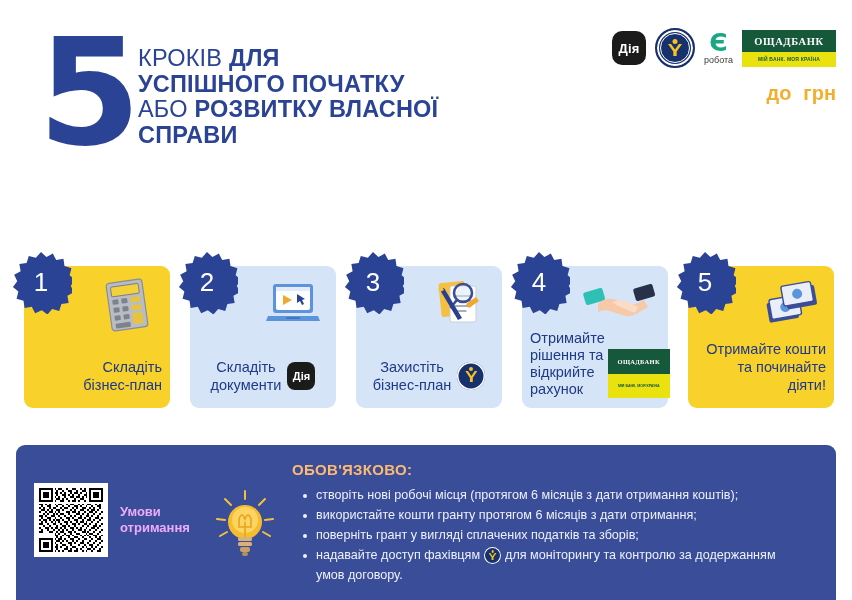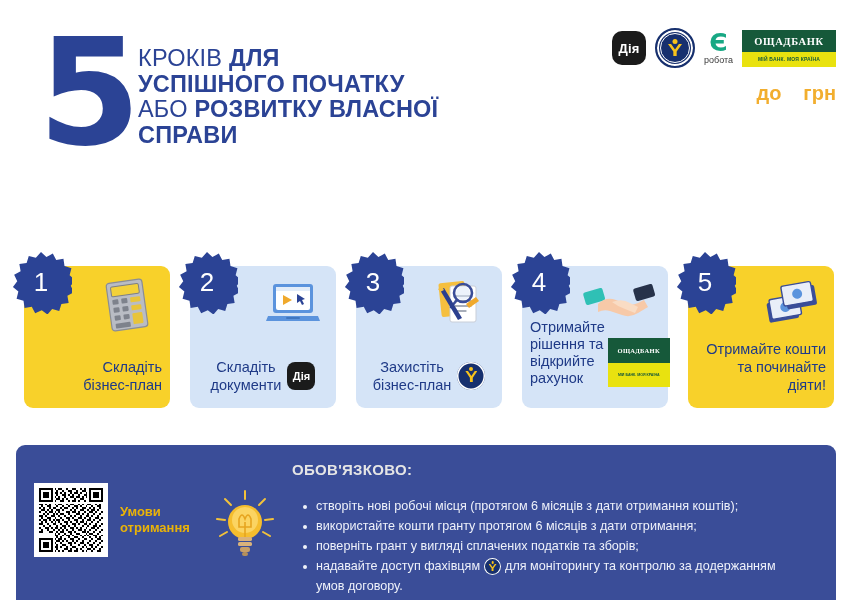--- a/index.html
+++ b/index.html
@@ -66,21 +66,21 @@
     font-size:10.5px;font-weight:700;letter-spacing:.6px;padding:6px 0 5px;
     font-family:"Liberation Serif","DejaVu Serif",serif;
   }
   .logo-oschad .bot{
     background:#e9e20f;color:#16593a;text-align:center;
     font-size:5px;font-weight:700;letter-spacing:.2px;padding:4px 0 5px;
   }
 
   .amount{
     position:absolute;right:16px;top:82px;
-    display:flex;align-items:baseline;gap:22px;color:#f2ae2e;
+    display:flex;align-items:baseline;gap:12px;color:#f2ae2e;
   }
   .amount .pre{font-size:20px;font-weight:700;}
   .amount .num{font-size:34px;font-weight:700;letter-spacing:-.5px;line-height:34px;}
   .amount .cur{font-size:20px;font-weight:700;}
 
   
   .cards{position:absolute;left:0;top:252px;width:852px;height:170px;}
   .card{
     position:absolute;top:14px;width:146px;height:142px;border-radius:9px;
     box-sizing:border-box;
@@ -142,27 +142,27 @@
     font-weight:700;padding:3px 0 3px;}
 
   
   .panel{
     position:absolute;left:16px;top:445px;width:820px;height:155px;
     background:#3a4d98;border-radius:9px 9px 0 0;
   }
   .qr-block{position:absolute;left:18px;top:38px;display:flex;align-items:center;gap:12px;}
   .qr{width:74px;height:74px;background:#fff;padding:5px;box-sizing:border-box;}
   .qr svg{display:block;}
-  .qr-label{color:#eab308;font-size:13px;font-weight:700;line-height:16px;}
+  .qr-label{color:#f0abfc;font-size:13px;font-weight:700;line-height:16px;}
 
   .bulb{position:absolute;left:196px;top:44px;width:66px;height:74px;}
 
   .must{position:absolute;left:276px;top:16px;width:540px;}
   .must h3{
-    margin:0 0 20px;color:#e5e5e5;font-size:15px;font-weight:700;letter-spacing:.3px;
+    margin:0 0 9px;color:#fdba74;font-size:15px;font-weight:700;letter-spacing:.3px;
   }
   .must ul{margin:8px;padding:0;list-style:none;}
   .must li{
     position:relative;padding-left:16px;margin-bottom:3px;
     color:#eef1fa;font-size:12.6px;line-height:17px;
   }
   .must li:before{
     content:"";position:absolute;left:3px;top:7px;width:4px;height:4px;
     border-radius:50%;background:#eef1fa;
   }
@@ -320,21 +320,21 @@
         <span class="num">4</span>
       </div>
       <div class="icon-wrap c4">
         <svg width="76" height="46" viewBox="0 0 76 46" aria-hidden="true">
           <rect x="2" y="10" width="20" height="13" rx="2" fill="#2fc0b5" transform="rotate(-16 12 16)"></rect>
           <rect x="52" y="6" width="20" height="13" rx="2" fill="#27324a" transform="rotate(-16 62 12)"></rect>
           <path d="M16 24 q8 -8 18 -4 l10 4 q6 2 12 -1 l6 -3 4 7 -10 6 q-8 5 -16 2 l-12 -4 q-6 -2 -12 1z" fill="#f7c9a8"></path>
           <path d="M30 22 q10 -4 18 1 l8 4 -3 6 -10 -4 q-8 -3 -13 -7z" fill="#f9dcc4"></path>
         </svg>
       </div>
-      <div class="caption right" style="display:block;padding-bottom:21px;">
+      <div class="caption right" style="display:block;padding-bottom:10px;">
         <div style="display:flex;align-items:flex-end;justify-content:space-between;gap:3px;">
           <span style="text-align:left;line-height:17px;">
             <span>Отримайте</span><br>
             <span>рішення та</span><br>
             <span>відкрийте</span><br>
             <span>рахунок</span>
           </span>
           <span class="mini-oschad">
             <span class="top" style="display:block;">ОЩАДБАНК</span>
             <span class="bot" style="display:block;">МІЙ БАНК. МОЯ КРАЇНА</span>

